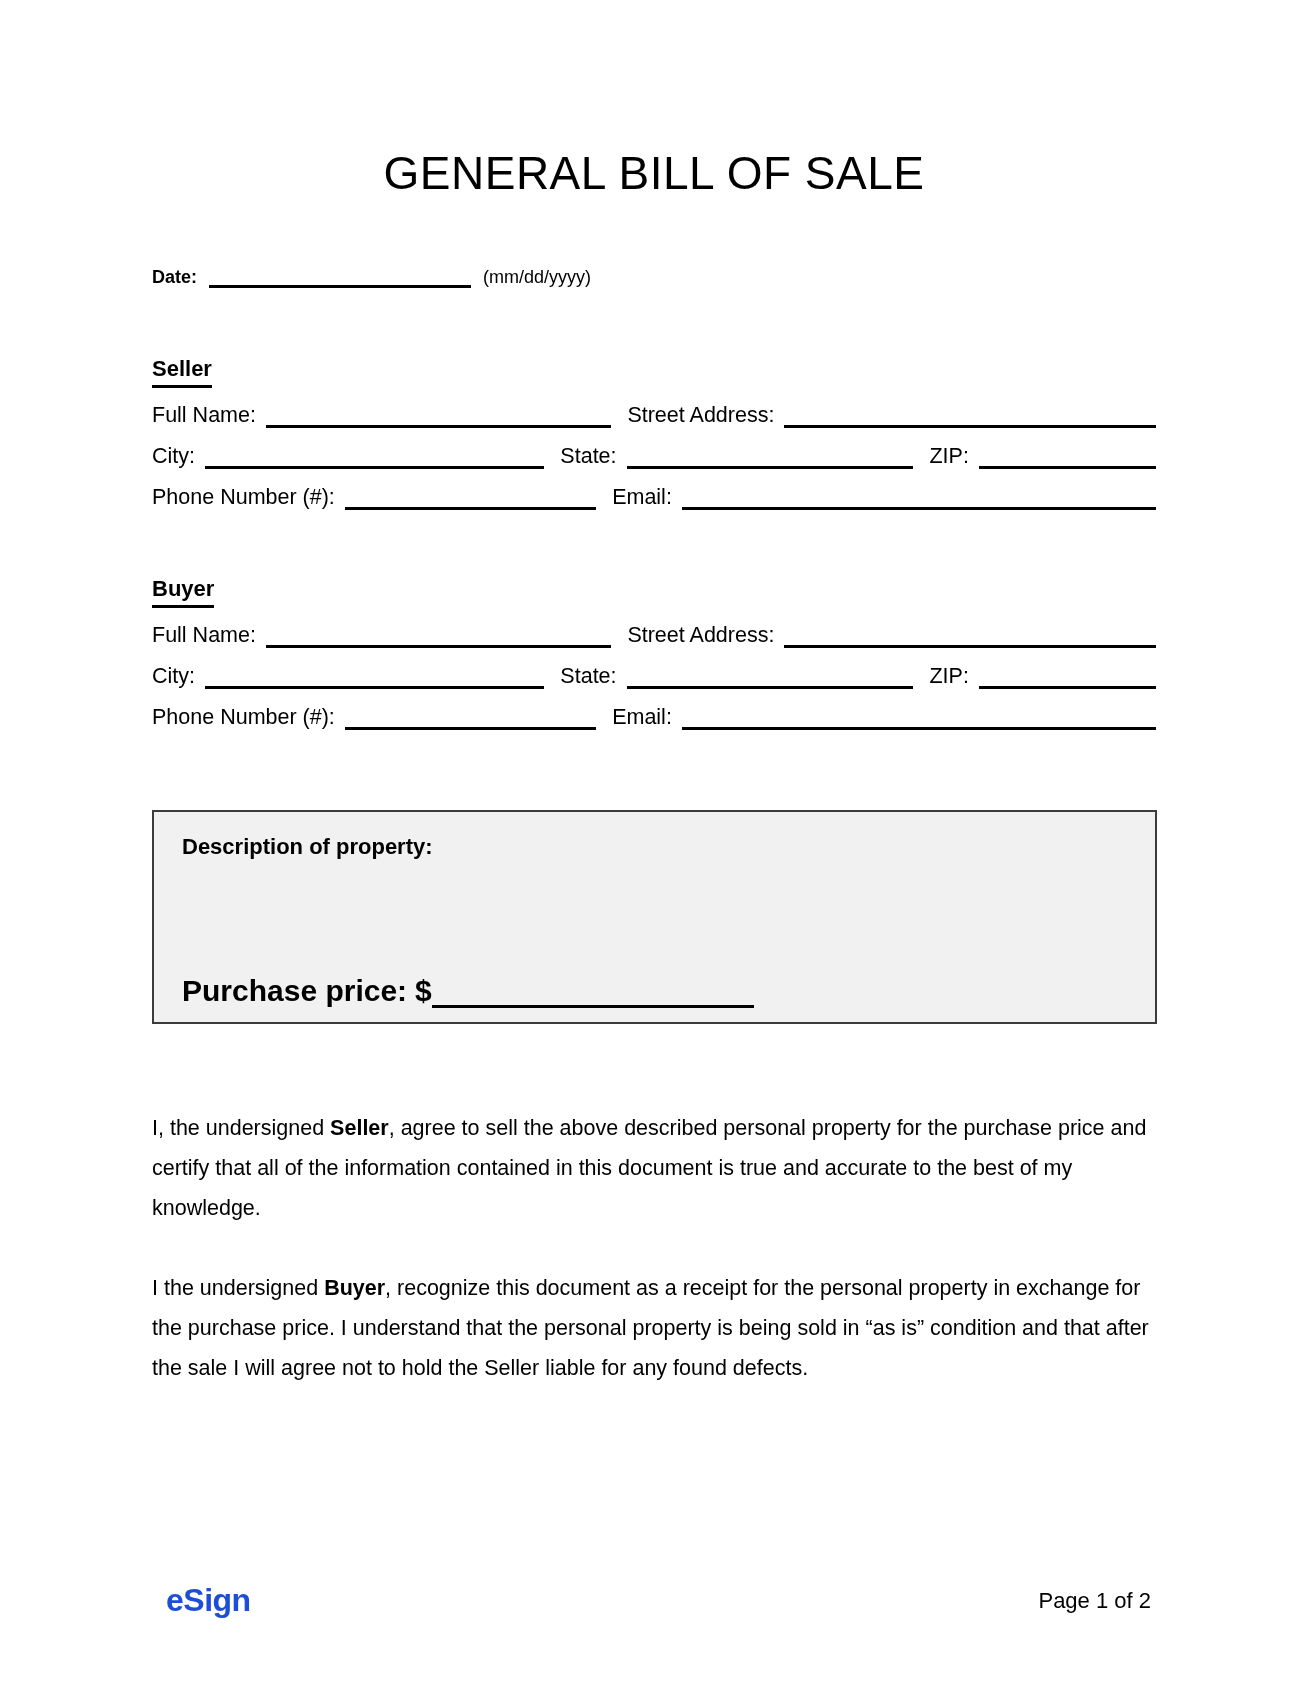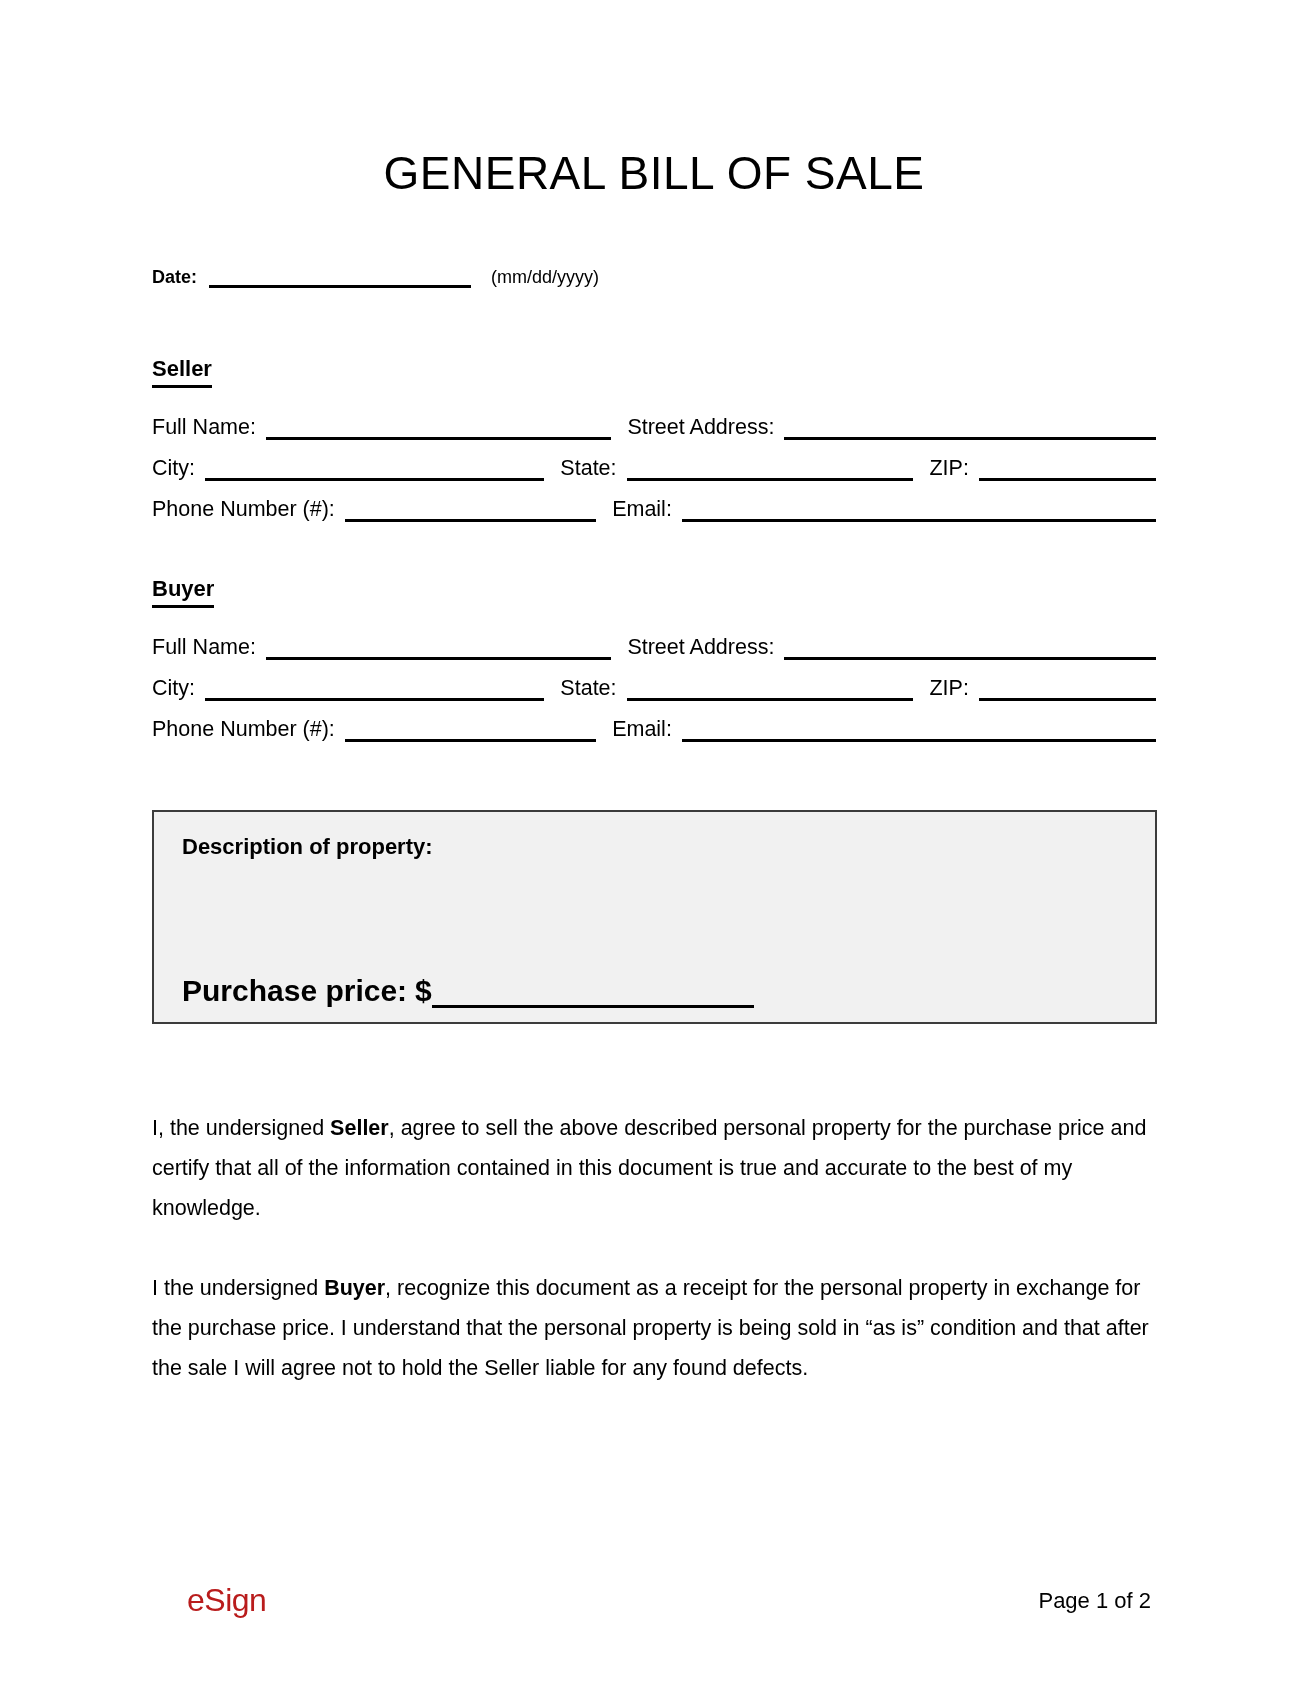--- a/index.html
+++ b/index.html
@@ -33,33 +33,33 @@
     vertical-align:bottom;
   }
 
   
   .date-row{
     position:absolute; top:264px; left:152px;
     display:flex; align-items:flex-end;
     font-size:18px;
   }
   .date-row .lbl{ font-weight:bold; padding-right:12px; }
-  .date-row .hint{ margin-left:20px; }
+  .date-row .hint{ margin-left:12px; }
 
   
   .party{ position:absolute; left:152px; right:152px; }
   .party-seller{ top:356px; }
   .party-buyer{ top:576px; }
   .party-heading{
     display:inline-block;
     font-size:22px; font-weight:bold;
     border-bottom:3px solid #000;
     padding-bottom:3px;
   }
-  .rows{ margin-top:24px; }
+  .rows{ margin-top:12px; }
   .form-row{
     display:flex; align-items:flex-end;
     height:28px;
   }
   .form-row + .form-row{ margin-top:13px; }
   .form-row .lbl{
     font-size:21.5px; white-space:nowrap;
     padding-right:10px; line-height:26px;
   }
   .form-row .lbl.mid{ margin-left:16px; }
@@ -99,23 +99,22 @@
     position:absolute; left:152px; right:150px;
     font-size:21.5px; line-height:40px;
   }
   .agreement-seller{ top:1108px; }
   .agreement-buyer { top:1268px; }
   .agreement b{ font-weight:bold; }
 
   
   .footer-brand{
     position:absolute; left:166px; top:1582px;
-    font-size:32px; font-weight:normal; letter-spacing:-0.5px;
-    color:#b91c1c;
-    margin-left:21px;
+    font-size:32px; font-weight:bold; letter-spacing:-0.5px;
+    color:#1d4ed8;
   }
   .footer-page{
     position:absolute; right:157px; top:1588px;
     font-size:22px;
   }
 </style>
 </head>
 <body>
 
 <div class="sheet">

